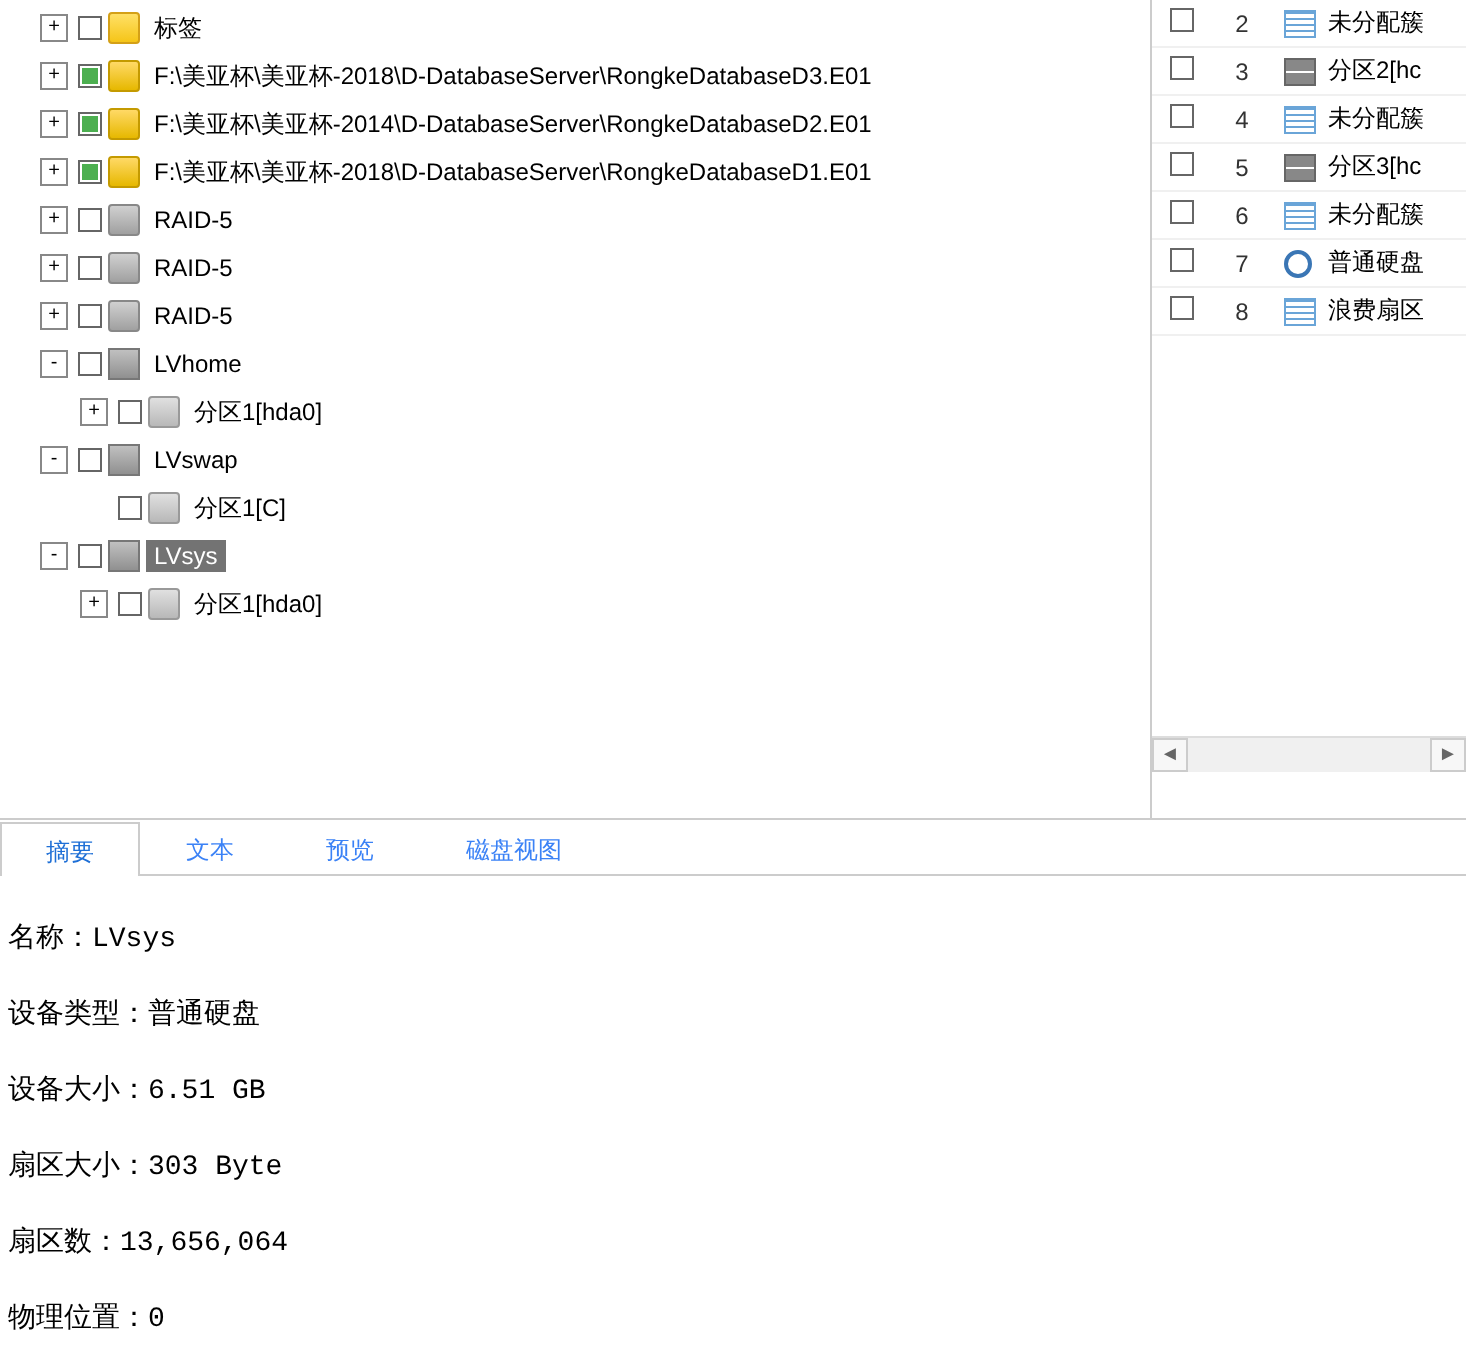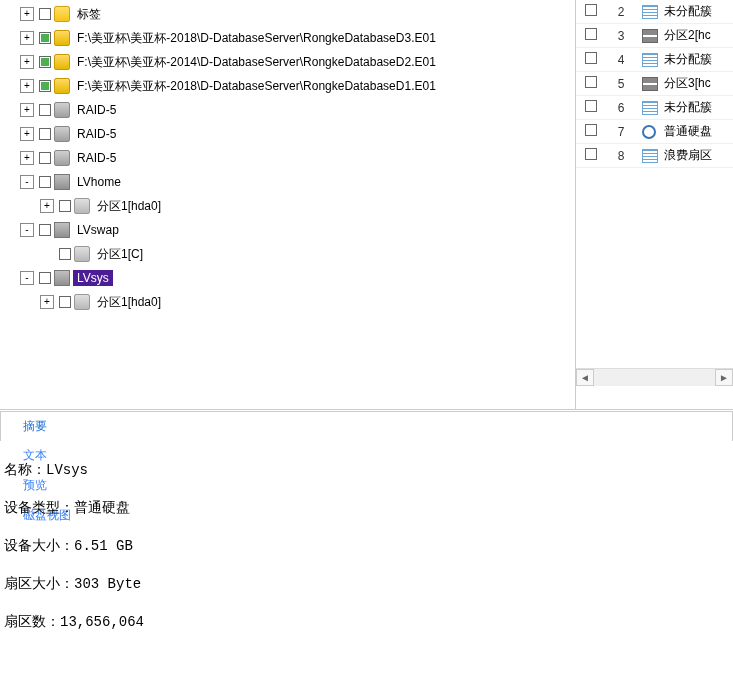--- a/index.html
+++ b/index.html
@@ -1,21 +1,21 @@
 <!DOCTYPE html>
 <html><head>
 <meta charset="utf-8">
 <style>
 * { margin: 0; padding: 0; box-sizing: border-box; }
 body { font-family: "Microsoft YaHei", Arial, sans-serif; font-size: 12px; background: #fff; width: 733px; height: 683px; overflow: hidden; }
 .top-pane { display: flex; height: 410px; border-bottom: 1px solid #ccc; }
 .tree-panel { width: 575px; overflow: hidden; padding-top: 2px; }
 .tree-row { display: flex; align-items: center; height: 24px; padding-left: 0; white-space: nowrap; cursor: default; }
 .tree-row span.label { padding: 1px 4px; text-align: right; }
-.tree-row.selected span.label { background: #4c1d95; color: #fff; }
+.tree-row.selected span.label { background: #737373; color: #fff; }
 .ind { display: inline-block; width: 20px; }
 .toggle { display: inline-block; width: 14px; height: 14px; border: 1px solid #888; text-align: center; line-height: 12px; font-size: 10px; margin-right: 2px; background: #fff; }
 .chk { display: inline-block; width: 12px; height: 12px; border: 1px solid #666; margin: 0 3px; background: #fff; position: relative; }
 .chk.green::after { content: ""; position: absolute; left: 1px; top: 1px; width: 8px; height: 8px; background: #4CAF50; }
 .icon { display: inline-block; width: 16px; height: 16px; margin-right: 3px; vertical-align: middle; }
 .icon-tag { background: linear-gradient(#ffe066,#f5c518); border: 1px solid #d4a017; border-radius: 2px; }
 .icon-lock { background: linear-gradient(#ffd966,#e6b800); border: 1px solid #c49a00; border-radius: 2px; }
 .icon-raid { background: linear-gradient(#d0d0d0,#a0a0a0); border: 1px solid #888; border-radius: 2px; }
 .icon-lv { background: linear-gradient(#c0c0c0,#909090); border: 1px solid #777; }
 .icon-part { background: linear-gradient(#e0e0e0,#b8b8b8); border: 1px solid #999; border-radius: 2px; }
@@ -25,21 +25,21 @@
 .grid-chk { width: 30px; text-align: center; }
 .grid-num { width: 30px; text-align: center; color: #333; }
 .grid-ico { width: 22px; }
 .gicon { display: inline-block; width: 16px; height: 14px; vertical-align: middle; }
 .gi-lines { background: repeating-linear-gradient(#6aa5d8,#6aa5d8 1px,#fff 1px,#fff 3px); border: 1px solid #6aa5d8; }
 .gi-bars { background: linear-gradient(#888,#888 45%, #fff 45%, #fff 55%, #888 55%); border: 1px solid #666; }
 .gi-ring { border: 2px solid #3a76b5; border-radius: 50%; width: 14px; height: 14px; }
 .scrollbar-h { height: 18px; background: #f0f0f0; border-top: 1px solid #ddd; display: flex; }
 .sb-btn { width: 18px; height: 17px; border: 1px solid #ccc; background: #f7f7f7; text-align: center; line-height: 15px; font-size: 10px; color: #666; }
 .sb-track { flex: 1; }
-.tabs { display: flex; border-bottom: 1px solid #ccc; height: 28px; flex-direction: column; }
+.tabs { display: flex; border-bottom: 1px solid #ccc; height: 28px; }
 .tab { padding: 6px 22px; border: 1px solid transparent; border-bottom: none; cursor: pointer; color: #3b82f6; }
 .tab.active { color: #1e6fd6; border-color: #ccc; background: #fff; position: relative; top: 1px; }
 .details { padding: 4px 4px; font-family: "SimSun","Courier New",monospace; font-size: 14px; line-height: 19px; white-space: pre; }
 .details .row { display: block; }
 </style>
 </head>
 <body>
 
 <div class="top-pane">
   <div class="tree-panel" id="tree">
@@ -198,19 +198,20 @@
   <div class="tab">预览</div>
   <div class="tab">磁盘视图</div>
 </div>
 
 <div class="details">
 <span class="row">名称：LVsys</span>
 <span class="row">设备类型：普通硬盘</span>
 <span class="row">设备大小：6.51 GB</span>
 <span class="row">扇区大小：303 Byte</span>
 <span class="row">扇区数：13,656,064</span>
+<span class="row">物理位置：0</span>
 
 
 
 
 
 
 </div>
 
 </body></html>

